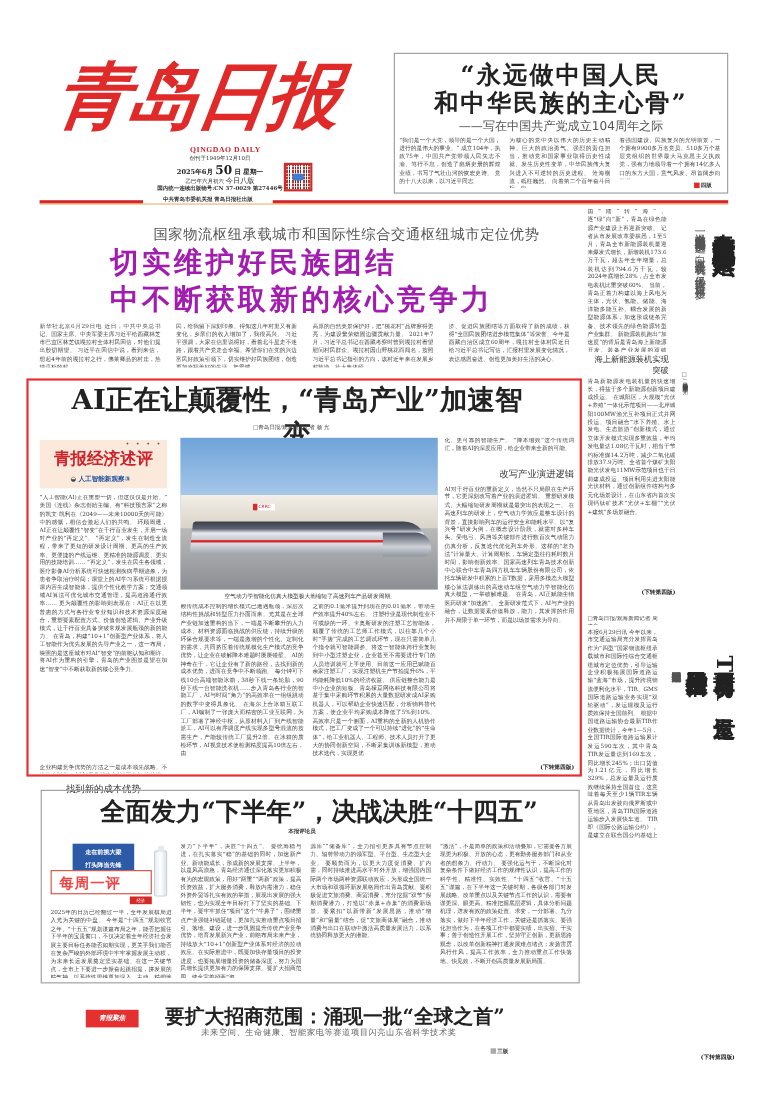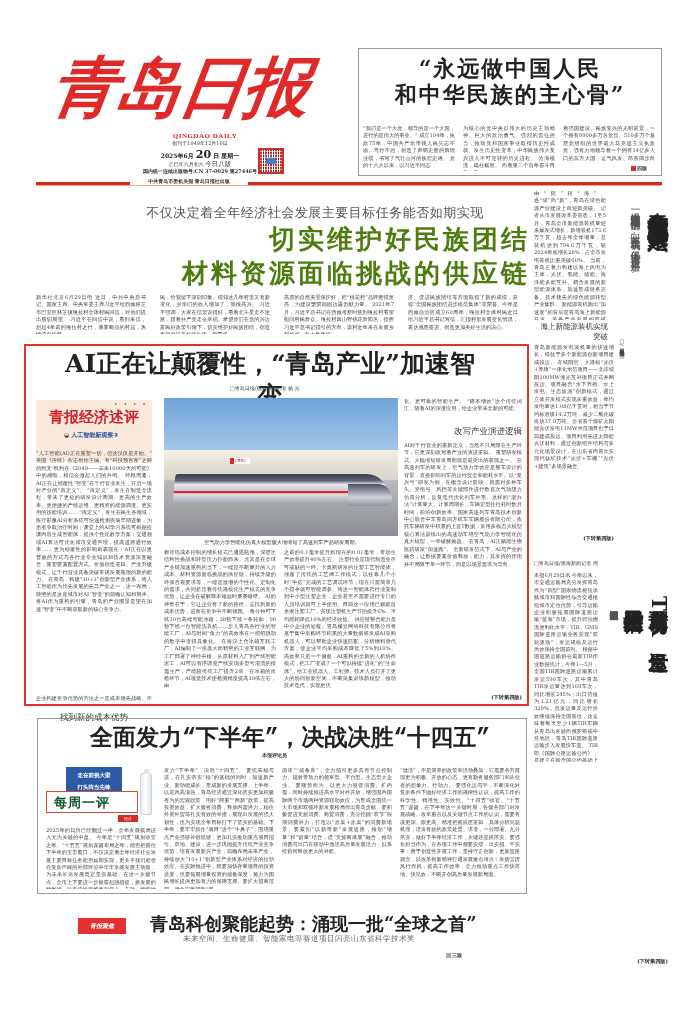--- a/index.html
+++ b/index.html
@@ -28,27 +28,27 @@
   
   .top-box { left: 358px; top: 48px; width: 304px; height: 128px; border: 1px solid #999; }
   .top-title { left: 0; width: 100%; text-align: center; font-weight: bold; color: #222; font-size: 22px; line-height: 26px; letter-spacing: 2px; }
   .top-sub { left: 0; top: 58px; width: 100%; text-align: center; font-family: "DejaVu Sans", sans-serif; font-size: 11px; color: #555; }
   .page-ref { font-size: 5px; font-weight: bold; color: #333; }
   .page-ref::before { content: ""; display: inline-block; width: 5px; height: 5px; background: #e02a2a; margin-right: 1px; vertical-align: -1px; }
   .page-ref.gray::before { background: #aaa; }
 
   
   .lead-kicker { left: 95px; top: 204px; width: 440px; text-align: center; font-family: "DejaVu Sans", sans-serif; font-size: 13px; color: #555; letter-spacing: 0.5px; }
-  .lead-title { left: 100px; width: 430px; text-align: right; font-weight: bold; font-size: 26px; line-height: 34px; color: #4d7c0f; letter-spacing: 3px; }
+  .lead-title { left: 100px; width: 430px; text-align: left; font-weight: bold; font-size: 26px; line-height: 34px; color: #a21caf; letter-spacing: 3px; }
 
   
   .red-box { left: 24px; top: 344px; width: 505px; height: 362px; border: 2px solid #e53030; }
   .ai-title { left: 60px; top: 348px; width: 420px; text-align: center; font-weight: bold; font-size: 25px; line-height: 32px; color: #222; }
   .ai-byline { left: 230px; top: 385px; width: 120px; font-size: 5px; color: #444; }
-  .column-label { left: 36px; top: 400px; width: 116px; height: 61px; background: #fbeadc; }
+  .column-label { left: 36px; top: 400px; width: 116px; height: 44px; background: #fbeadc; }
   .column-label .cl-title { position: absolute; left: 0; top: 8px; width: 100%; text-align: center; color: #d0222a; font-weight: bold; font-size: 15px; }
   .column-label .cl-sub { position: absolute; left: 28px; top: 31px; font-family: "DejaVu Sans", sans-serif; font-size: 6px; color: #1d4f9c; font-weight: bold; }
   .column-label .cl-dots { position: absolute; left: 78px; top: 0px; font-size: 6px; color: #666; letter-spacing: 2px; }
   .train-img { left: 164px; top: 398px; width: 234px; height: 138px; overflow: hidden;
     background: linear-gradient(180deg, #6fa3d8 0%, #a9c9ea 40%, #dfe9f2 58%, #b9b9b9 60%, #8b8e93 100%); }
   .train-img .building { position: absolute; left: 0; top: 52px; width: 234px; height: 30px; background: linear-gradient(180deg,#f3efe7,#d9d3c8); }
   .train-img .crrc { position: absolute; left: 66px; top: 60px; width: 20px; height: 6px; background: #fff; border-left: 4px solid #d82b2b; font-size: 4px; color: #c22; line-height: 6px; padding-left: 1px; font-family: "DejaVu Sans", sans-serif; }
   .train-img .train { position: absolute; left: 10px; top: 76px; width: 214px; height: 30px; border-radius: 4px 40px 12px 2px;
     background: linear-gradient(180deg, #3a3f4a 0%, #5b6170 22%, #e8e9ee 35%, #c9ccd3 55%, #d62e2e 58%, #d62e2e 62%, #dfe1e6 66%, #9ea2ab 100%);
     transform: skewX(-6deg); }
@@ -61,70 +61,71 @@
   .energy-headline { left: 646px; top: 196px; width: 24px; writing-mode: vertical-rl; font-weight: bold; font-size: 21px; color: #222; line-height: 24px; letter-spacing: 1px; }
   .energy-sub { left: 628px; top: 204px; width: 14px; writing-mode: vertical-rl; font-family: "DejaVu Sans", sans-serif; font-size: 10px; color: #555; letter-spacing: 0.5px; }
   .energy-byline { left: 615px; top: 338px; width: 10px; writing-mode: vertical-rl; font-size: 5px; color: #444; }
 
   .tir-headline { left: 645px; top: 596px; width: 26px; writing-mode: vertical-rl; font-weight: bold; font-size: 20px; color: #222; line-height: 24px; }
   .tir-headline2 { left: 620px; top: 596px; width: 26px; writing-mode: vertical-rl; font-weight: bold; font-size: 20px; color: #222; line-height: 24px; }
   .tir-sub { left: 608px; top: 604px; width: 12px; writing-mode: vertical-rl; font-family: "DejaVu Sans", sans-serif; font-size: 9px; color: #555; }
 
   
   .comment-box { left: 37px; top: 718px; width: 490px; height: 176px; border: 1px solid #9a9a9a; }
-  .comment-title { left: 60px; top: 722px; width: 460px; text-align: center; font-weight: bold; font-size: 23px; color: #222; font-family: Liberation Mono, monospace; }
+  .comment-title { left: 60px; top: 722px; width: 460px; text-align: center; font-weight: bold; font-size: 23px; color: #222; }
   .comment-byline { left: 262px; top: 752px; font-size: 5px; color: #333; font-weight: bold; }
   .weekly { left: 46px; top: 767px; width: 110px; height: 58px; }
   .weekly .blue { position: absolute; left: 20px; top: 0; width: 56px; height: 28px; background: #2d5aa6; color: #fff; font-size: 5.5px; line-height: 12px; text-align: center; padding-top: 2px; font-weight: bold; }
   .weekly .frame { position: absolute; left: 0; top: 24px; width: 92px; height: 22px; border: 1px solid #d74a3a; background: #fff; }
-  .weekly .wk-title { position: absolute; left: 8px; top: 27px; color: #14532d; font-weight: bold; font-size: 13px; letter-spacing: 1px; text-align: right; }
+  .weekly .wk-title { position: absolute; left: 8px; top: 27px; color: #ef4444; font-weight: bold; font-size: 13px; letter-spacing: 1px; text-align: right; }
   .weekly .tag { position: absolute; left: 72px; top: 48px; width: 20px; height: 7px; background: #d52828; color: #fff; font-size: 4px; line-height: 7px; text-align: center; }
   .weekly .bottle { position: absolute; left: 94px; top: 6px; width: 12px; height: 42px; border-radius: 3px 3px 2px 2px; background: linear-gradient(90deg,#e8edf2,#ffffff,#dbe3ea); border: 1px solid #c9d0d8; }
   .weekly .bottle::before { content: ""; position: absolute; left: 3px; top: -5px; width: 5px; height: 5px; background: #e7e7e7; }
 
   
   .focus-logo { left: 78px; top: 918px; width: 48px; height: 16px; background: #e53030; color: #fff; font-size: 6px; line-height: 16px; text-align: center; font-weight: bold; font-style: italic; }
   .bottom-title { left: 150px; top: 912px; width: 410px; font-weight: bold; font-size: 18px; color: #222; }
   .bottom-sub { left: 165px; top: 934px; width: 380px; font-family: "DejaVu Sans", sans-serif; font-size: 7.5px; color: #666; letter-spacing: 0.5px; margin-left: 18px; }
 </style>
 </head>
 <body>
 
 <div class="abs logo">青岛日报</div>
 <div class="abs logo-en">QINGDAO DAILY</div>
 <div class="abs mast-line" style="top:140px;">创刊于1949年12月10日</div>
 <div class="abs mast-date">
   <span>2025年6月</span>
-  <span class="big">20</span>
+  <span class="big">50</span>
   <span>日  星期一</span>
 </div>
 <div class="abs mast-line" style="top:160px;">
   <span>乙巳年六月初六</span>
   <span style="font-size:6.5px;">今日八版</span>
 </div>
 <div class="abs mast-line" style="top:168px; font-weight:bold;">国内统一连续出版物号:CN 37-0029  第27446号</div>
 <div class="abs qr"></div>
 <div class="abs qr-dot"></div>
 <div class="abs rule-red"></div>
 <div class="abs rule-red2"></div>
 <div class="abs rule-orange"></div>
 <div class="abs mast-org">中共青岛市委机关报  青岛日报社出版</div>
 
 <div class="abs top-box">
   <div class="abs top-title" style="top:6px;">“永远做中国人民</div>
   <div class="abs top-title" style="top:32px;">和中华民族的主心骨”</div>
+  <div class="abs top-sub">——写在中国共产党成立104周年之际</div>
   <div class="abs body-text" style="left:4px; top:76px; width:92px; height:46px;">“我们是一个大党，领导的是一个大国，进行的是伟大的事业。” 成立104年，执政75年，中国共产党带领人民矢志不渝、笃行不怠，创造了彪炳史册的辉煌业绩，书写了气壮山河的恢宏史诗。 党的十八大以来，以习近平同志</div>
   <div class="abs body-text" style="left:104px; top:76px; width:92px; height:46px;">为核心的党中央以伟大的历史主动精神、巨大的政治勇气、强烈的责任担当，推动党和国家事业取得历史性成就、发生历史性变革，中华民族伟大复兴进入不可逆转的历史进程。 沧海横流，砥柱巍然。 向着第二个百年奋斗目标，向</div>
   <div class="abs body-text" style="left:204px; top:76px; width:92px; height:38px;">着强国建设、民族复兴的光明前景，一个拥有9900多万名党员、510多万个基层党组织的世界最大马克思主义执政党，强有力地领导着一个拥有14亿多人口的东方大国，意气风发、昂首阔步向前进。</div>
   <div class="abs page-ref" style="left:272px; top:116px;">四版</div>
 </div>
 
-<div class="abs lead-kicker">不仅决定着全年经济社会发展主要目标任务能否如期实现</div>
+<div class="abs lead-kicker">国家物流枢纽承载城市和国际性综合交通枢纽城市定位优势</div>
 <div class="abs lead-title" style="top:222px;">切实维护好民族团结</div>
-<div class="abs lead-title" style="top:256px;">材料资源面临挑战的供应链</div>
+<div class="abs lead-title" style="top:256px;">中不断获取新的核心竞争力</div>
 <div class="abs body-text" style="left:36px; top:294px; width:110px; height:40px;">新华社北京6月29日电  近日，中共中央总书记、国家主席、中央军委主席习近平给西藏林芝市巴宜区林芝镇嘎拉村全体村民回信，对他们提出殷切期望。 习近平在回信中说，看到来信，想起4年前的嘎拉村之行，佛莱卿品的村庄，热情淳朴的村</div>
 <div class="abs body-text" style="left:160px; top:294px; width:110px; height:40px;">民，给我留下深刻印象。得知这几年村里又有新变化，乡亲们的收入增加了，我很高兴。 习近平强调，大家在信里说得好，看着北斗星走不迷路，跟着共产党走会幸福。希望你们在党的兴边富民好政策引领下，切实维护好民族团结，创造更加幸福美好的生活，把雪域</div>
 <div class="abs body-text" style="left:284px; top:294px; width:110px; height:40px;">高原的自然美景保护好，把“桃花村”品牌擦得更亮，为建设繁荣稳固边疆贡献力量。 2021年7月，习近平总书记在西藏考察时曾到嘎拉村看望慰问村民群众。嘎拉村因山野桃花而闻名，按照习近平总书记指引的方向，该村近年来在发展乡村旅游、壮大集体经</div>
 <div class="abs body-text" style="left:408px; top:294px; width:110px; height:40px;">济、促进民族团结等方面取得了新的成绩，获得“全国民族团结进步模范集体”等荣誉。今年是西藏自治区成立60周年，嘎拉村全体村民近日给习近平总书记写信，汇报村里发展变化情况，表达感恩奋进、创造更加美好生活的决心。</div>
 
 <div class="abs red-box"></div>
 <div class="abs ai-title">AI正在让颠覆性，“青岛产业”加速智变</div>
 <div class="abs ai-byline">□青岛日报/观海新闻记者  杨 光</div>
 
 <div class="abs column-label">
@@ -185,15 +186,15 @@
   <div class="tag">经济</div>
   <div class="bottle"></div>
 </div>
 
 <div class="abs body-text" style="left:46px; top:827px; width:110px; height:62px;">2025年的日历已经翻过一半，全年发展棋局进入尤为关键的中盘。 今年是“十四五”规划收官之年、“十五五”规划谋篇布局之年，能否把握住下半年的宝贵窗口，不仅决定着全年经济社会发展主要目标任务能否如期实现，更关乎我们能否在复杂严峻的外部环境中牢牢掌握发展主动权，为未来长远发展奠定坚实基础。在这一关键节点，全市上下要进一步振奋起跳招提，拼发展的精气神，以系统性思维更加深入、主动、精细地抓好各项工作，只争朝夕、奋发有为，</div>
 <div class="abs body-text" style="left:164px; top:767px; width:110px; height:122px;">发力“下半年”，决胜“十四五”。 要统筹稳与进，在扎实落实“稳”的基础的同时，加速新产业、新动能成长，形成新的发展支撑。上半年，以是风高浪急，青岛经济通过深化落实更加积极有为的宏观政策，用好“两重”“两新”政策，提高投资效益，扩大服务消费，释放内需潜力，稳住外资外贸等扎实有效的举措，展现出发展的强大韧性，也为实现全年目标打下了坚实的基础。下半年，要牢牢抓住“项目”这个“牛鼻子”，围绕重点产业强链补链延链，更加扎实推动重点项目招引、落地、建设，进一步巩固提升传统产业竞争优势，培育发展新兴产业，前瞻布局未来产业，持续放大“10+1”创新型产业体系对经济的拉动效应。在实际推进中，既要加快存量项目的投资进度，也要拓展增量投资的储备深度，努力为国民增长提供更加有力的保障支撑。要扩大招商范围，健全完善招商“资</div>
 <div class="abs body-text" style="left:282px; top:767px; width:110px; height:122px;">源库”“储备库”，全力招引更多具有节点控制力、辐射带动力的领军型、平台型、生态型大企业。 要顺势而为，以更大力度促消费、扩内需，同时持续推进高水平对外开放，增强国内国际两个市场两种资源联动效应，为形成全国统一大市场和双循环新发展格局作出青岛贡献。要积极促进文旅消费、商贸消费，充分挖掘“双节”假期消费潜力，打造以“赤巢+赤巢”的消费新场景。要紧扣“以新带新”发展思路，推动“增量”和“留量”结合，促“文旅商体展”融合，推动消费与出口在联动中激活高质量发展活力，以系统协同释放更大的潜能。</div>
 <div class="abs body-text" style="left:400px; top:767px; width:120px; height:122px;">“激活”，不是简单的政策和活动叠加，它需要各方展现更为积极、开放的心态，更有勤务服务部门和从业者的想象力、行动力。 要强化运与干，不断深化对复杂条件下做好经济工作的规律性认识，提高工作的科学性、精准性、实效性。“十四五”收官、“十五五”谋篇，在下半年这一关键时期，各级各部门对发展战略、改革重点以及关键节点工作的认识，需要有谋更深、眼更高、精准把握底层逻辑，具体分析问题机理，迸发有效的政策处置。求变，一分部署、九分落实，做好下半年经济工作，关键还是抓落实。要强化担当作为，在各项工作中都要实绩，出实招、干实事；善于创造性开展工作，坚持守正创新，更新思路观念，以改革创新精神打通发展难点堵点；发扬雷厉风行作风，提高工作效率，全力推动重点工作快落地、快见效，不断开创高质量发展新局面。</div>
 
 <div class="abs focus-logo">青报聚焦</div>
-<div class="abs bottom-title">青岛科创聚能起势：涌现一批“全球之首”</div>
+<div class="abs bottom-title">要扩大招商范围：涌现一批“全球之首”</div>
 <div class="abs bottom-sub">未来空间、生命健康、智能家电等赛道项目闪亮山东省科学技术奖</div>
 <div class="abs page-ref gray" style="left:446px; top:952px;">三版</div>
 
 </body></html>

